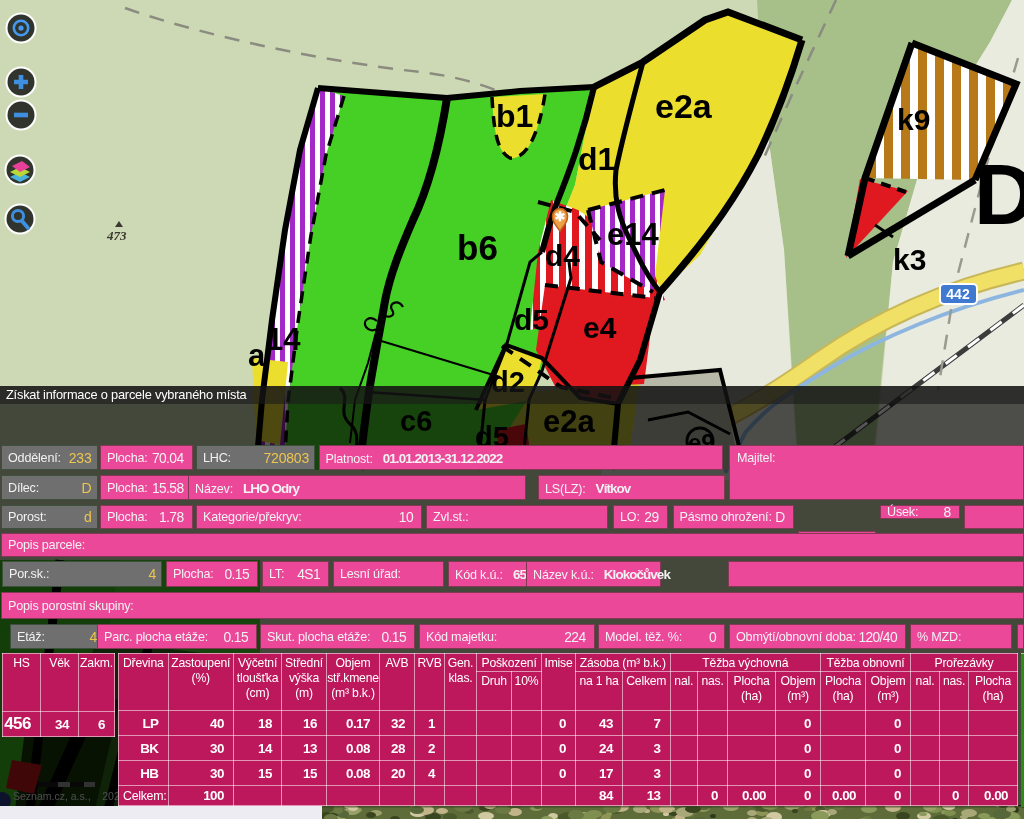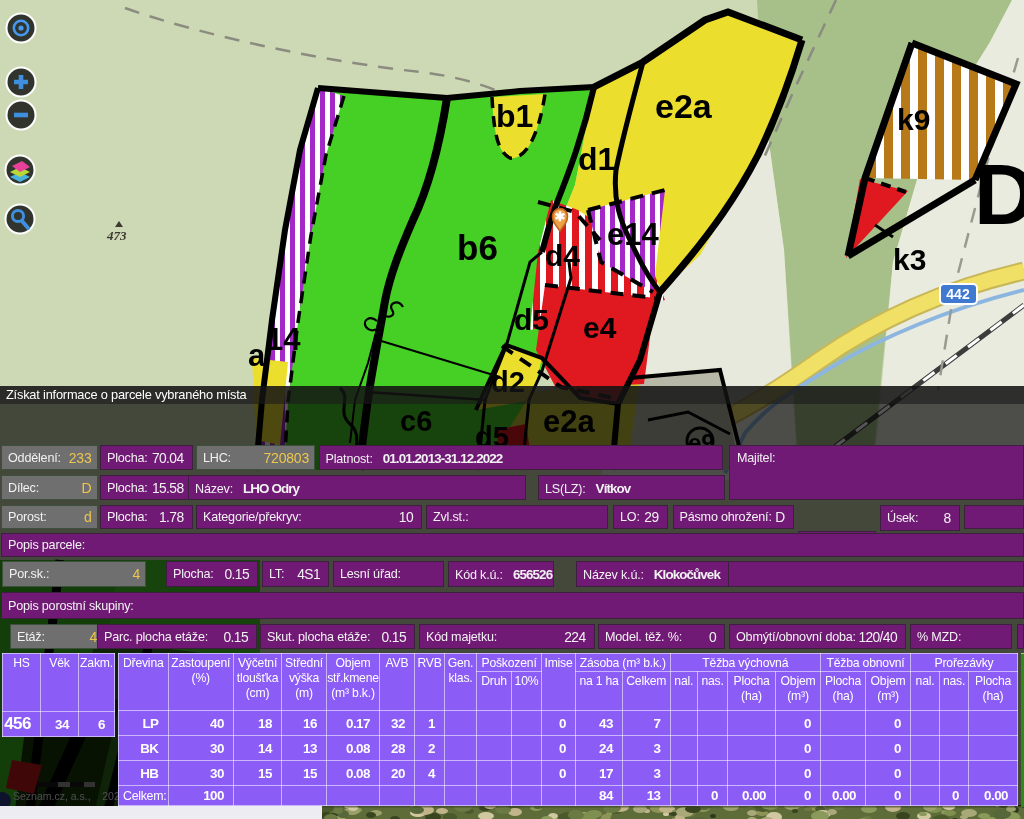--- a/index.html
+++ b/index.html
@@ -1,27 +1,27 @@
 <!DOCTYPE html>
 <html><head><meta charset="utf-8">
 <style>
 html,body{margin:0;padding:0;width:1024px;height:819px;overflow:hidden;font-family:"Liberation Sans",sans-serif;background:#cdd9b4}
 #stage{position:absolute;top:0;left:0;width:1024px;height:819px;overflow:hidden}
 .abs{position:absolute}
 #titlebar{position:absolute;left:0;top:386px;width:1024px;height:18px;background:rgba(18,18,18,0.87);color:#fff;font-size:12.8px;letter-spacing:-0.2px;line-height:18px;padding-left:6px;box-sizing:border-box}
 #panel{position:absolute;left:0;top:404px;width:1024px;height:402px;background:rgba(0,0,0,0.67)}
-.cell{position:absolute;background:#701a75;color:#f2f2f2;font-size:12.6px;letter-spacing:-0.2px;box-sizing:border-box;border:1px solid rgba(0,40,0,.45)}
+.cell{position:absolute;background:#ec4899;color:#f2f2f2;font-size:12.6px;letter-spacing:-0.2px;box-sizing:border-box;border:1px solid rgba(0,40,0,.45)}
 .cell .lbl{position:absolute;left:6px;top:50%;transform:translateY(-50%);white-space:nowrap}
 .cell .vr{position:absolute;right:8px;top:50%;transform:translateY(-50%);font-weight:normal;font-size:13.8px;letter-spacing:-0.6px;white-space:nowrap}
 .cell .vy{position:absolute;right:5px;top:50%;transform:translateY(-50%);font-weight:normal;font-size:14px;letter-spacing:-0.2px;color:#edc64f;white-space:nowrap}
 .cell .vi{font-weight:bold;font-size:13.4px;letter-spacing:-0.9px;margin-left:10px;white-space:nowrap}
 .cell .li{white-space:nowrap}
 .cell.gray{background:#6f6f6f}
 .cellin{position:absolute;left:6px;top:50%;transform:translateY(-50%);white-space:nowrap}
-table.dt{border-collapse:collapse;position:absolute;table-layout:fixed;background:#8b5cf6;color:#fff}
+table.dt{border-collapse:collapse;position:absolute;table-layout:fixed;background:#be185d;color:#fff}
 table.dt td,table.dt th{border:1px solid rgba(255,255,255,.55);font-weight:normal;font-size:12.2px;letter-spacing:-0.2px;padding:0;overflow:hidden;white-space:nowrap}
 table.dt th{vertical-align:top;padding-top:2px;line-height:1.24}
 table.dt td{text-align:right;padding-right:9px;font-weight:bold;font-size:13.4px;letter-spacing:-0.5px}
 table.dt td.lft{text-align:left;padding-left:4px;font-weight:normal;font-size:12.4px;letter-spacing:-0.3px}
 table.dt td.big{font-size:17px}
 #whitestrip{position:absolute;left:0;top:806px;width:322px;height:13px;background:#ececf2}
 </style></head>
 <body>
 <div id="stage">
 <svg id="map" class="abs" style="left:0;top:0" width="1024" height="819" viewBox="0 0 1024 819">
@@ -404,47 +404,47 @@
         <span class="lbl">LO:</span>
         <span class="vr">29</span>
       </div>
 <div class="cell" style="left:672.5px;top:505px;width:121.0px;height:24px">
         <span class="lbl">Pásmo ohrožení:</span>
         <span class="vr">D</span>
       </div>
 <div class="cell" style="left:798px;top:531px;width:78px;height:24px">
         <span class="lbl">OLH:</span>
       </div>
-<div class="cell" style="left:880px;top:505px;width:79.5px;height:26px">
+<div class="cell" style="left:880px;top:505px;width:79.5px;height:14px">
         <span class="lbl">Úsek:</span>
         <span class="vr">8</span>
       </div>
 <div class="cell" style="left:964px;top:505px;width:60px;height:24px"></div>
 <div class="cell" style="left:1px;top:533px;width:1023px;height:24px">
         <span class="lbl">Popis parcele:</span>
       </div>
-<div class="cell gray" style="left:2px;top:561px;width:144px;height:26px">
+<div class="cell gray" style="left:2px;top:561px;width:160px;height:26px">
         <span class="lbl">Por.sk.:</span>
         <span class="vy">4</span>
       </div>
 <div class="cell" style="left:166px;top:561px;width:92px;height:26px">
         <span class="lbl">Plocha:</span>
         <span class="vr">0.15</span>
       </div>
 <div class="cell" style="left:262px;top:561px;width:67px;height:26px">
         <span class="lbl">LT:</span>
         <span class="vr">4S1</span>
       </div>
 <div class="cell" style="left:333px;top:561px;width:111px;height:26px">
         <span class="lbl">Lesní úřad:</span>
       </div>
 <div class="cell" style="left:448px;top:561px;width:106px;height:26px">
         <span class="cellin"><span class="li">Kód k.ú.:</span><span class="vi" style="">656526</span></span>
       </div>
-<div class="cell" style="left:576px;top:561px;width:172px;height:26px">
+<div class="cell" style="left:526px;top:561px;width:135px;height:26px">
         <span class="cellin"><span class="li">Název k.ú.:</span><span class="vi">Klokočůvek</span></span>
       </div>
 <div class="cell" style="left:728px;top:561px;width:296px;height:26px"></div>
 <div class="cell" style="left:1px;top:592px;width:1023px;height:27px">
         <span class="lbl">Popis porostní skupiny:</span>
       </div>
 <div class="cell gray" style="left:10px;top:624px;width:93px;height:25px">
         <span class="lbl">Etáž:</span>
         <span class="vy">4</span>
       </div>

